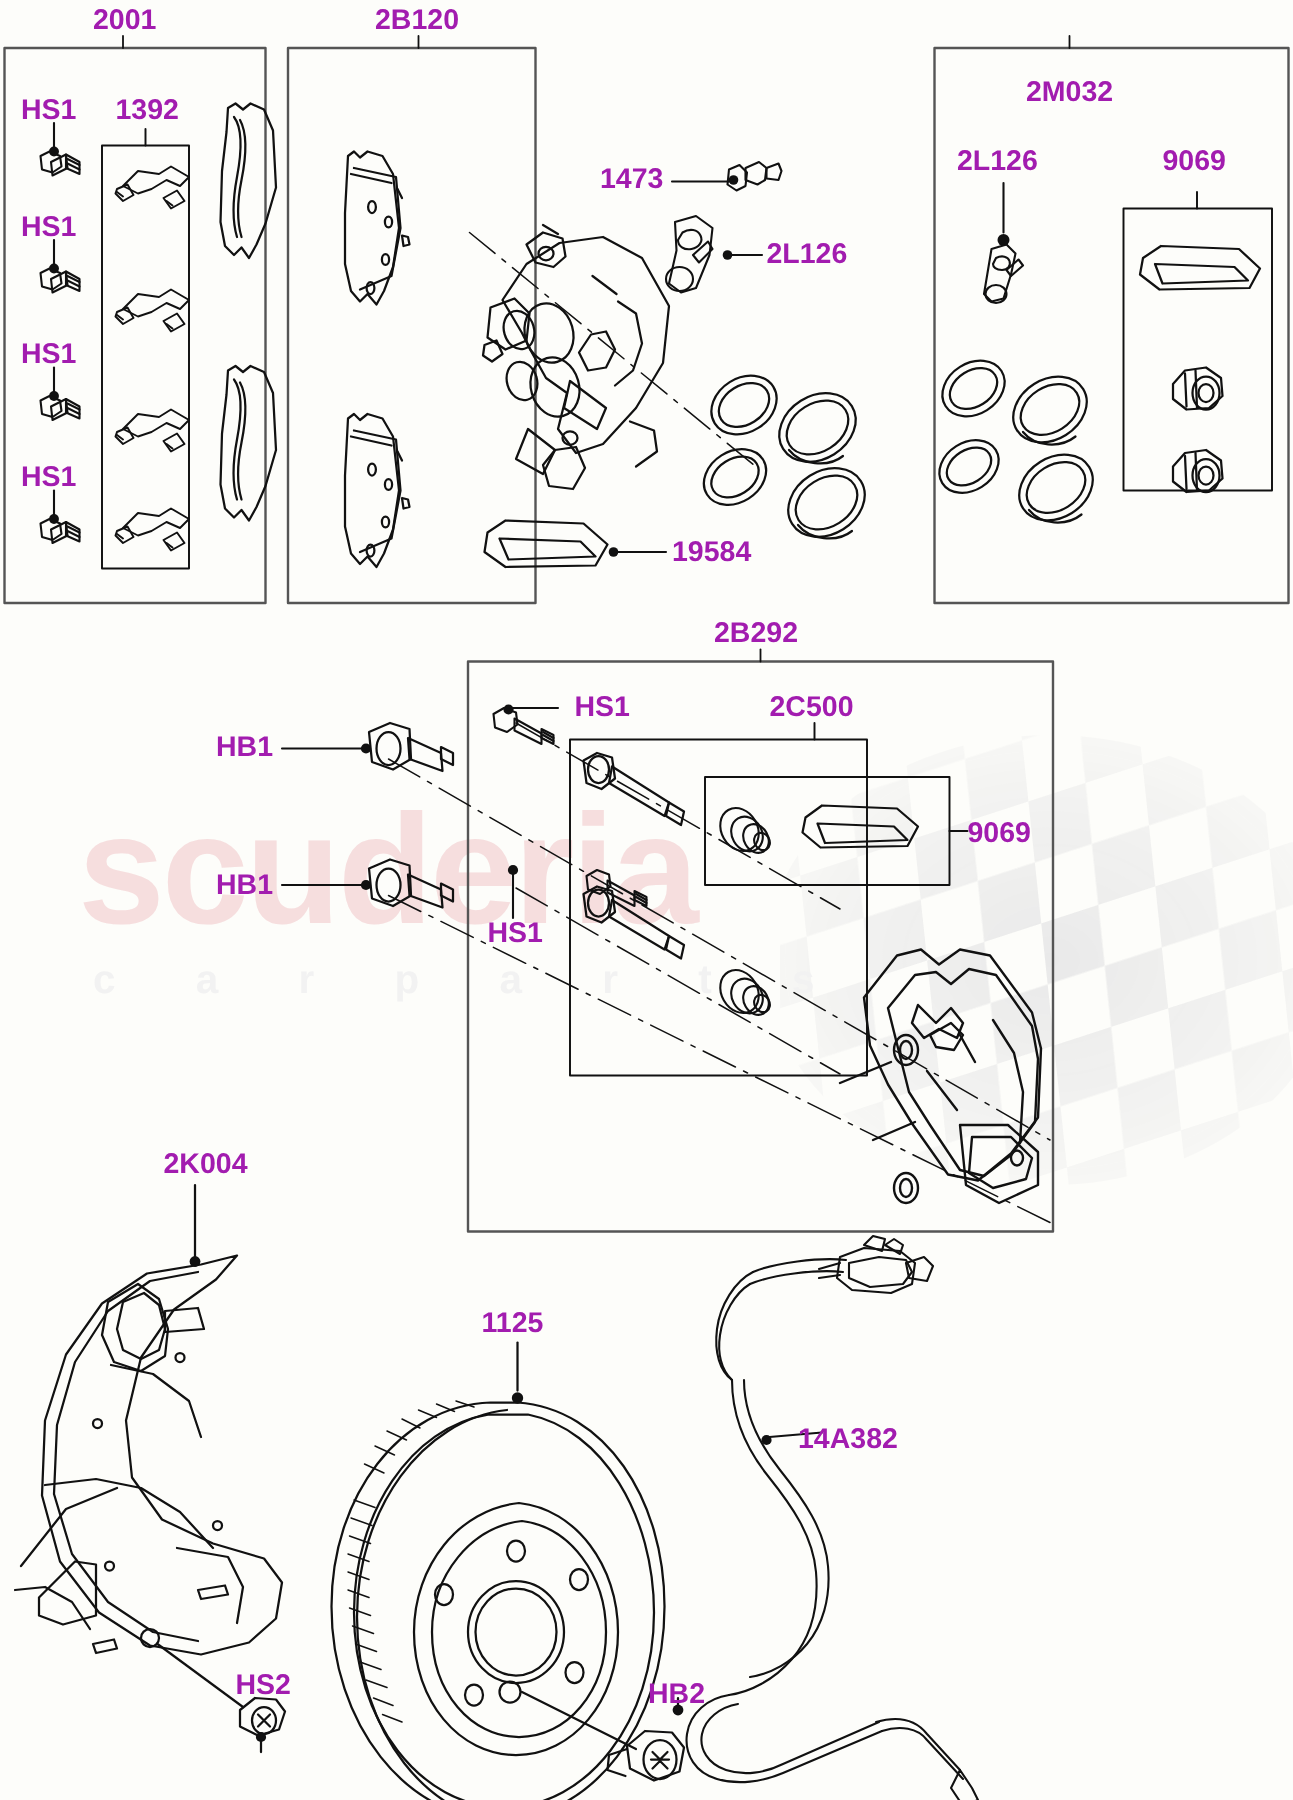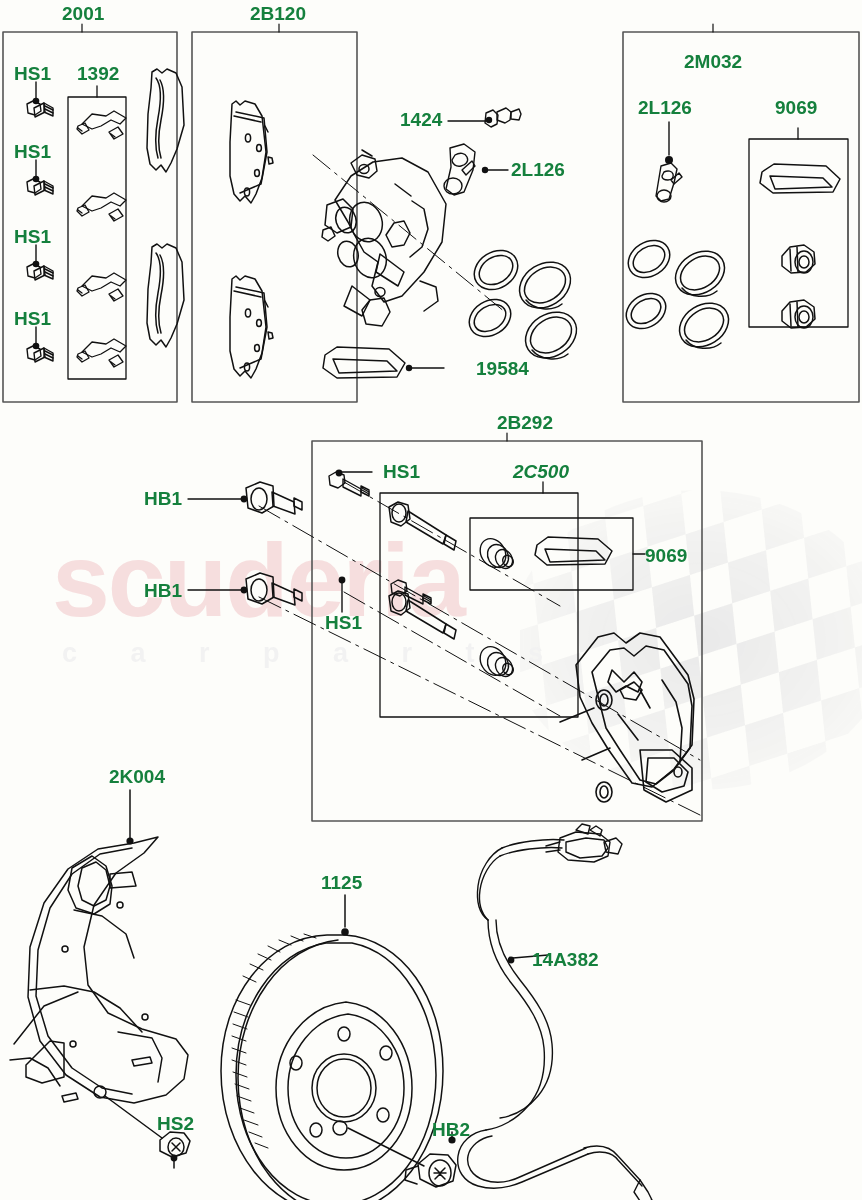--- a/index.html
+++ b/index.html
@@ -14,21 +14,21 @@
   .wm-text{position:absolute;pointer-events:none;user-select:none;}
   .wm-scuderia{
     left:52px;top:528px;font-size:104px;font-weight:bold;letter-spacing:-2px;
     color:#f6dede;font-family:"Liberation Sans",sans-serif;line-height:1;
   }
   .wm-carparts{
     left:62px;top:640px;font-size:27px;font-weight:bold;letter-spacing:23px;
     color:#f2f2f2;font-family:"Liberation Sans",sans-serif;line-height:1;
   }
   .lbl{
-    position:absolute;color:#15803d;font-size:19px;font-weight:bold;
+    position:absolute;color:#a21caf;font-size:19px;font-weight:bold;
     font-family:"Liberation Sans",sans-serif;white-space:nowrap;line-height:1;
   }
 </style>
 </head>
 <body>
 
 <div id="stage">
 
   <svg id="wm-flag" width="862" height="1200" style="position:absolute;left:0;top:0;">
     <defs>
@@ -461,40 +461,40 @@
         <circle cx="511" cy="960" r="3.4" fill="#111" stroke="none"></circle>
         <line x1="513" y1="958" x2="548" y2="955"></line>
       </g>
 
     </g>
   </svg>
 
   <div class="lbl" style="left:62px;top:4px;">2001</div>
   <div class="lbl" style="left:250px;top:4px;text-align:center;">2B120</div>
   <div class="lbl" style="left:684px;top:4px;margin-top:48px;">2M032</div>
-  <div class="lbl" style="left:497px;top:413px;">2B292</div>
+  <div class="lbl" style="left:476px;top:413px;">2B292</div>
 
   <div class="lbl" style="left:14px;top:64px;">HS1</div>
   <div class="lbl" style="left:14px;top:142px;">HS1</div>
   <div class="lbl" style="left:14px;top:227px;">HS1</div>
   <div class="lbl" style="left:14px;top:309px;">HS1</div>
   <div class="lbl" style="left:77px;top:64px;">1392</div>
 
-  <div class="lbl" style="left:400px;top:110px;">1424</div>
+  <div class="lbl" style="left:400px;top:110px;">1473</div>
   <div class="lbl" style="left:511px;top:160px;">2L126</div>
-  <div class="lbl" style="left:448px;top:359px;margin-left:28px;">19584</div>
+  <div class="lbl" style="left:448px;top:359px;">19584</div>
 
   <div class="lbl" style="left:638px;top:98px;">2L126</div>
   <div class="lbl" style="left:775px;top:98px;">9069</div>
 
   <div class="lbl" style="left:144px;top:489px;">HB1</div>
   <div class="lbl" style="left:144px;top:581px;">HB1</div>
   <div class="lbl" style="left:383px;top:462px;">HS1</div>
   <div class="lbl" style="left:325px;top:613px;">HS1</div>
-  <div class="lbl" style="left:513px;top:462px;font-style:italic;">2C500</div>
+  <div class="lbl" style="left:513px;top:462px;">2C500</div>
   <div class="lbl" style="left:645px;top:546px;">9069</div>
 
   <div class="lbl" style="left:109px;top:767px;">2K004</div>
   <div class="lbl" style="left:157px;top:1114px;">HS2</div>
   <div class="lbl" style="left:321px;top:873px;">1125</div>
   <div class="lbl" style="left:432px;top:1120px;">HB2</div>
   <div class="lbl" style="left:532px;top:950px;">14A382</div>
 
 </div>
 

